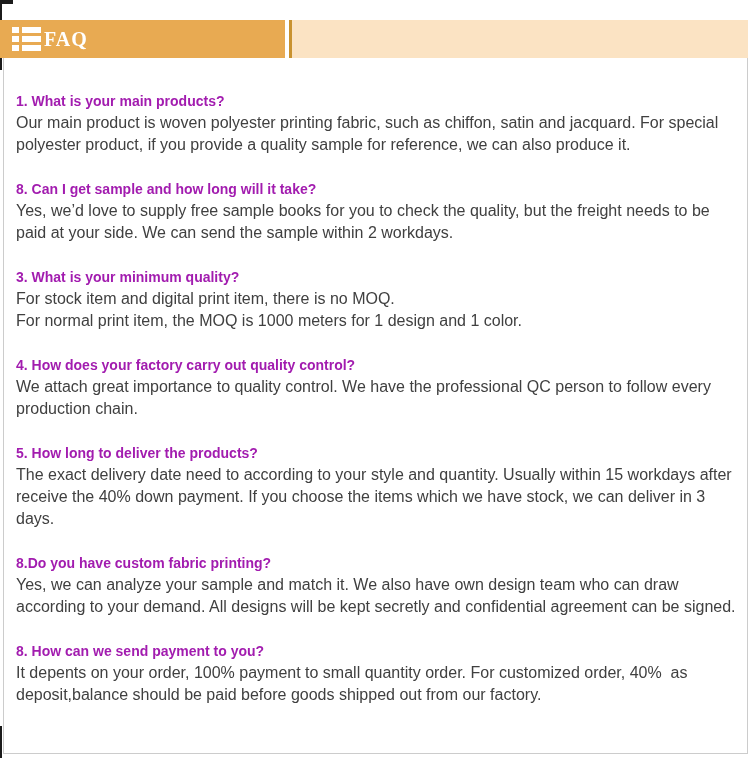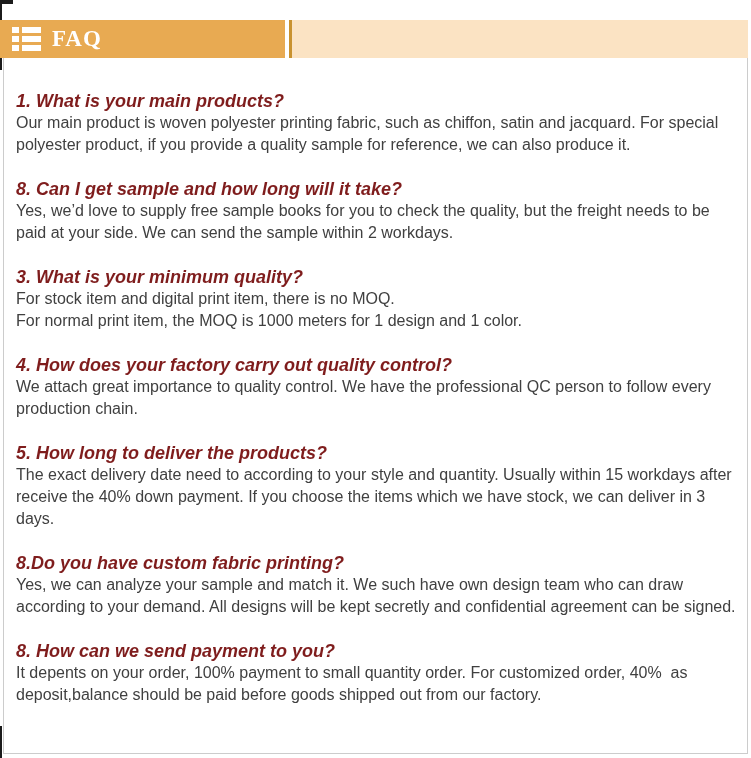--- a/index.html
+++ b/index.html
@@ -31,41 +31,41 @@
 
   .list-icon { display: inline-block; flex: none; }
   .list-icon .row { display: flex; margin-bottom: 3px; }
   .list-icon .row:last-child { margin-bottom: 0; }
   .list-icon .sq  { width: 7px;  height: 6px; background: #ffffff; margin-right: 3px; }
   .list-icon .bar { width: 19px; height: 6px; background: #ffffff; }
 
   .banner-title {
     font-family: "Liberation Serif", serif;
     font-weight: bold;
-    font-size: 23px;
+    font-size: 20px;
     color: #ffffff;
-    margin-left: 11px;
+    margin-left: 3px;
     letter-spacing: 1px;
     line-height: 38px;
   }
 
   
   .content {
     position: absolute; top: 58px; left: 3px;
     width: 745px; height: 696px;
     box-sizing: border-box;
     border: 1px solid #cccccc;
     border-top: none;
     padding: 32px 6px 0 12px;
     background: #ffffff;
   }
   .faq-item { margin-bottom: 22px; }
   .q {
-    font-size: 18px; line-height: 22px;
-    font-weight: bold; color: #7f1d1d; font-style: italic;
+    font-size: 14px; line-height: 22px;
+    font-weight: bold; color: #a21caf;
   }
   .a-line {
     font-size: 16px; line-height: 22px;
     color: #404040;
     white-space: pre-wrap;
   }
 
   
   .artifact { position: absolute; background: #1b1b1b; }
   .artifact-top-h       { left: 0; top: 0;     width: 13px; height: 4px; }
@@ -136,21 +136,21 @@
   <div class="faq-item">
     <div class="q">5. How long to deliver the products?</div>
     <div class="a">
           <div class="a-line">The exact delivery date need to according to your style and quantity. Usually within 15 workdays after receive the 40% down payment. If you choose the items which we have stock, we can deliver in 3 days.</div>
         </div>
   </div>
 
   <div class="faq-item">
     <div class="q">8.Do you have custom fabric printing?</div>
     <div class="a">
-          <div class="a-line">Yes, we can analyze your sample and match it. We such have own design team who can draw according to your demand. All designs will be kept secretly and confidential agreement can be signed.</div>
+          <div class="a-line">Yes, we can analyze your sample and match it. We also have own design team who can draw according to your demand. All designs will be kept secretly and confidential agreement can be signed.</div>
         </div>
   </div>
 
 
   <div class="faq-item">
     <div class="q">8. How can we send payment to you?</div>
     <div class="a">
           <div class="a-line">It depents on your order, 100% payment to small quantity order. For customized order, 40%  as deposit,balance should be paid before goods shipped out from our factory.</div>
         </div>
   </div>

